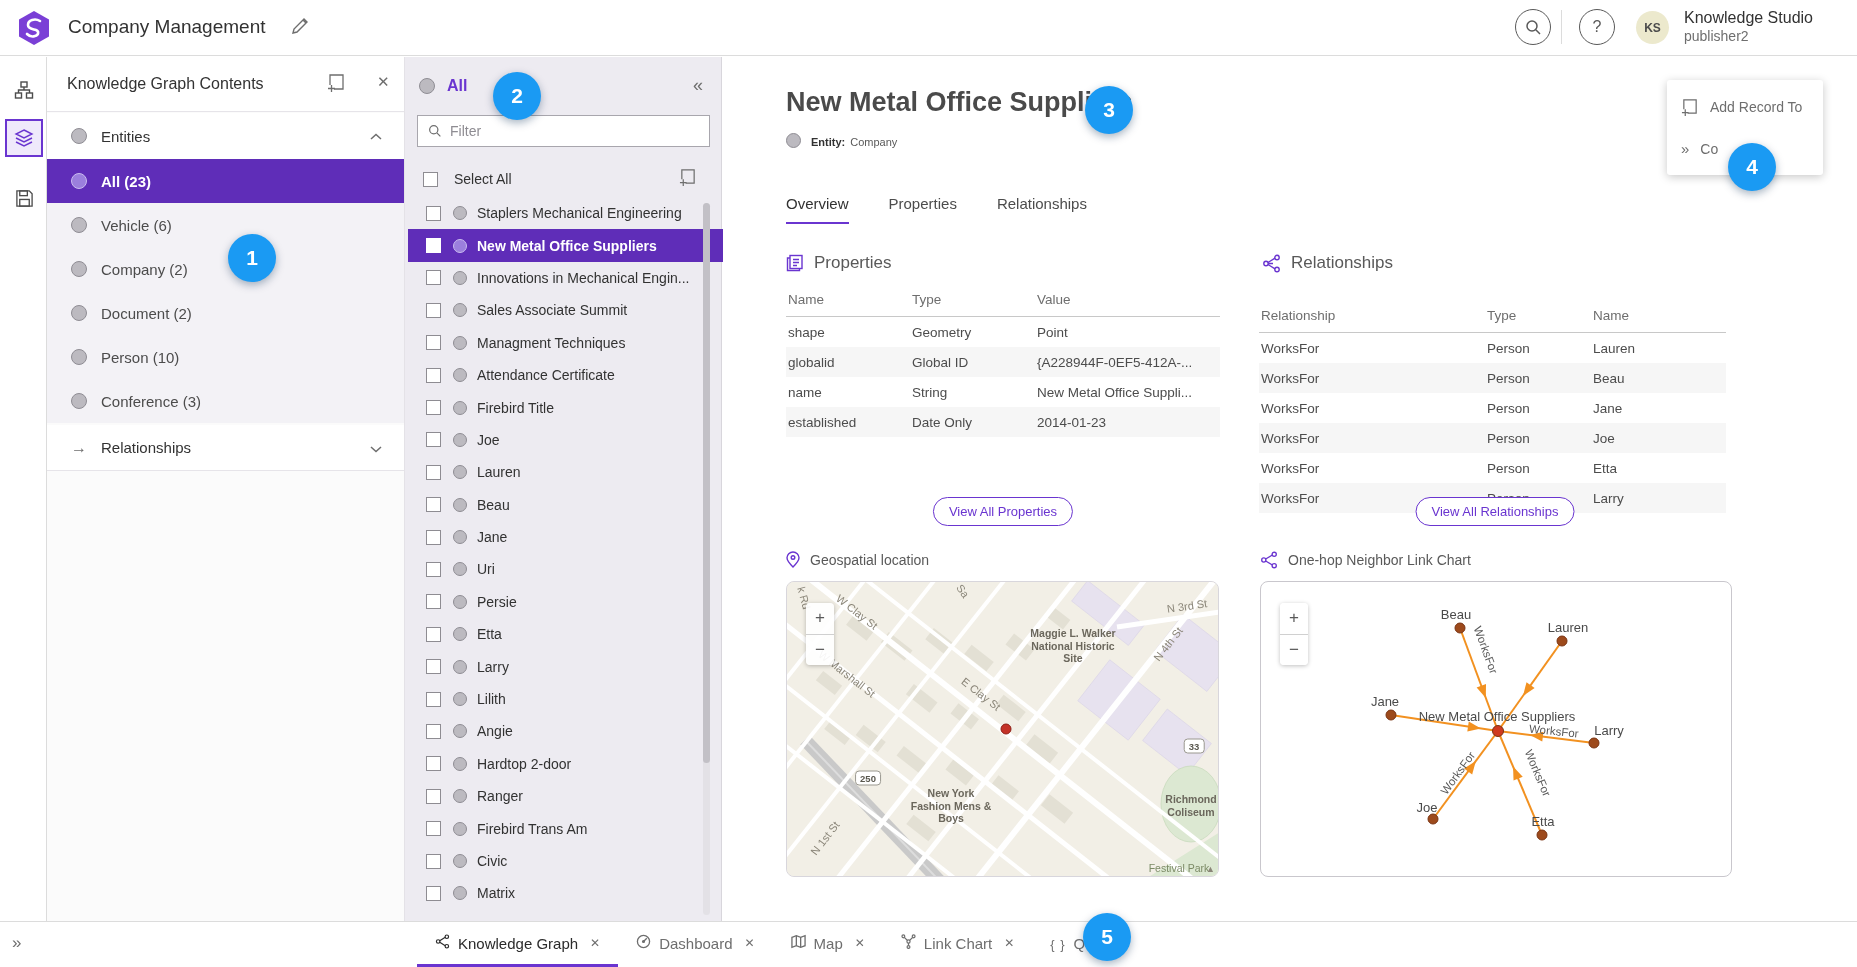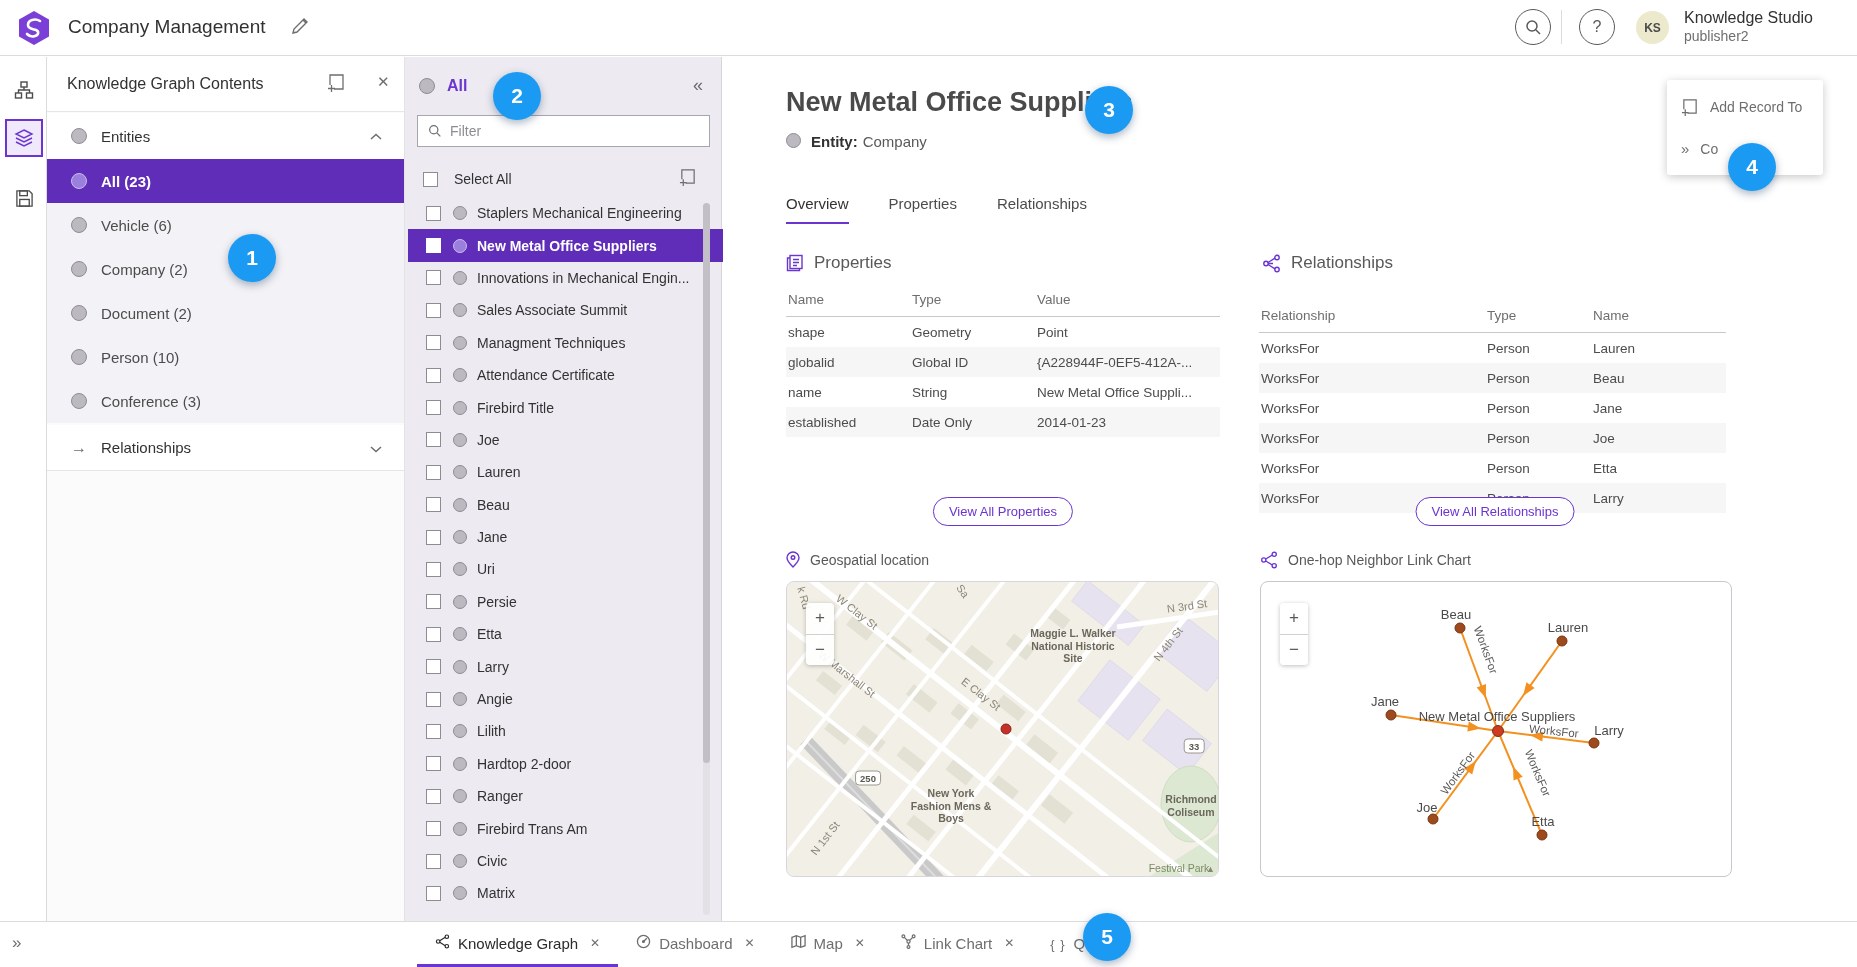--- a/index.html
+++ b/index.html
@@ -64,21 +64,21 @@
   .entity-item .dot { width:14px; height:14px; border-radius:50%; background:#bcbac0; border:1px solid #8f8d94; margin:0 10px 0 12px; flex:none; }
   .entity-item.selected { background:#5f2db8; color:#fff; font-weight:bold; }
   .entity-item.selected .cbx { border-color:#fff; }
   .entity-item.selected .dot { background:#9b7fdd; border-color:#cabcf0; }
   .p2-scrollbar { position:absolute; left:298px; top:146px; width:7px; height:712px; background:#e3e1e6; border-radius:4px; }
   .p2-thumb { position:absolute; left:0; top:0; width:7px; height:560px; background:#c2c0c6; border-radius:4px; cursor:pointer; }
 
   
   .main { position:absolute; left:723px; top:57px; width:1134px; height:864px; background:#fff; overflow:hidden; }
   .record-title { position:absolute; left:63px; top:30px; font-size:27px; font-weight:bold; color:#4a4a4a; }
-  .entity-line { position:absolute; left:63px; top:76px; display:flex; align-items:flex-start; font-size:15px; color:#595959; }
+  .entity-line { position:absolute; left:63px; top:76px; display:flex; align-items:flex-end; font-size:11px; color:#595959; }
   .entity-line .type-dot { margin:0 10px 0 0; width:15px; height:15px; }
   .main-tabs { position:absolute; left:63px; top:138px; display:flex; gap:40px; font-size:15px; color:#4c4c4c; }
   .main-tab { padding-bottom:10px; cursor:pointer; }
   .main-tab.active { color:#323232; border-bottom:2px solid #6a35d0; }
 
   .section-head { position:absolute; display:flex; align-items:center; gap:10px; font-size:17px; color:#595959; }
   .section-head svg { color:#6a35d0; }
   .ov-table { position:absolute; border-collapse:collapse; font-size:13.5px; }
   .ov-table th { text-align:left; font-weight:normal; color:#6e6e6e; padding:7px 10px 9px 2px; border-bottom:1px solid #c8c8c8; }
   .ov-table td { padding:7.5px 10px 7.5px 2px; color:#4c4c4c; }
@@ -335,26 +335,26 @@
         <span>Etta</span>
       </div>
       <div class="entity-item">
         <span class="cbx"></span>
         <span class="dot"></span>
         <span>Larry</span>
       </div>
       <div class="entity-item">
         <span class="cbx"></span>
         <span class="dot"></span>
+        <span>Lilith</span>
+      </div>
+      <div class="entity-item">
+        <span class="cbx"></span>
+        <span class="dot"></span>
         <span>Angie</span>
-      </div>
-      <div class="entity-item">
-        <span class="cbx"></span>
-        <span class="dot"></span>
-        <span>Lilith</span>
       </div>
       <div class="entity-item">
         <span class="cbx"></span>
         <span class="dot"></span>
         <span>Hardtop 2-door</span>
       </div>
       <div class="entity-item">
         <span class="cbx"></span>
         <span class="dot"></span>
         <span>Ranger</span>

